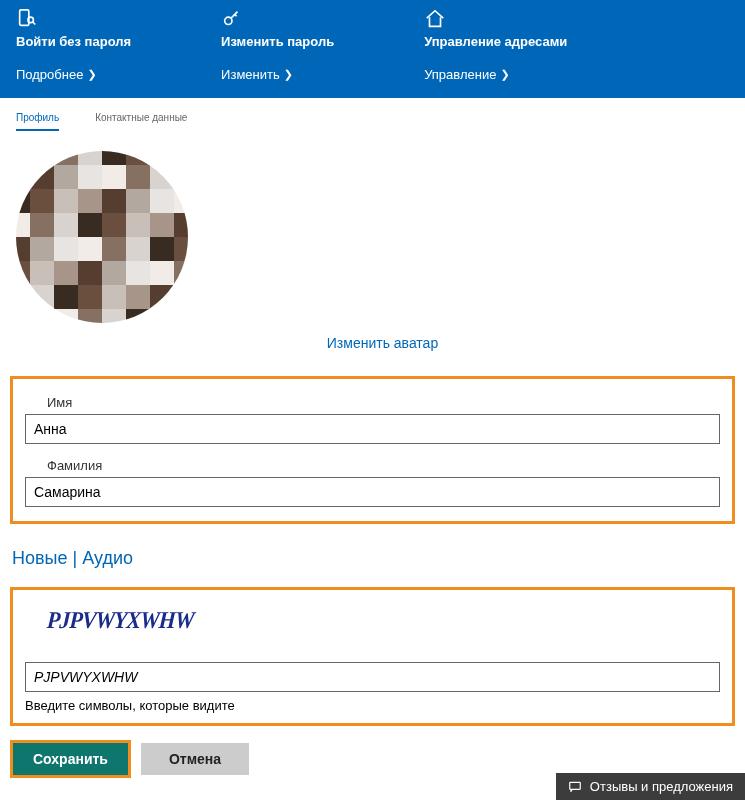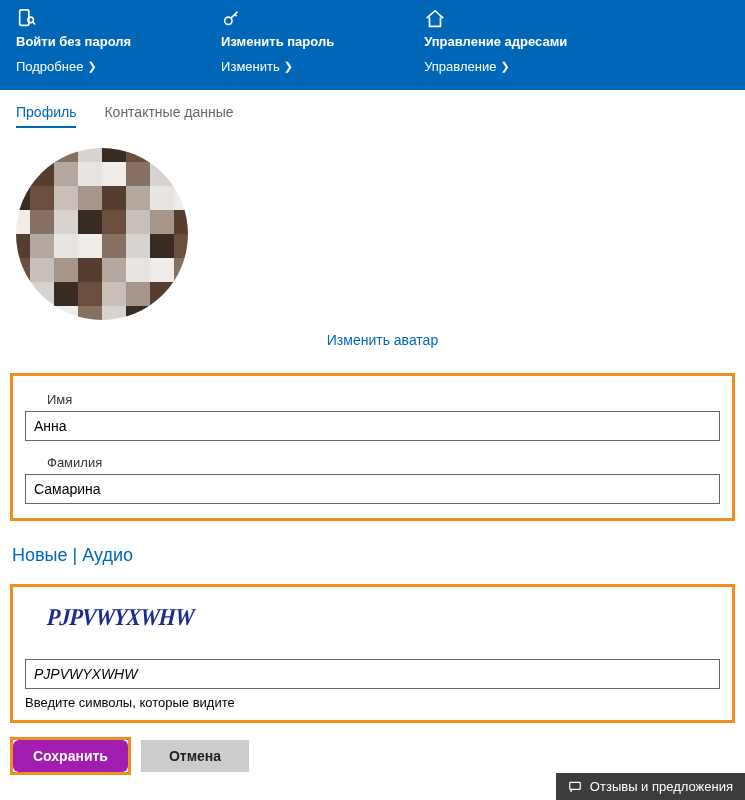--- a/index.html
+++ b/index.html
@@ -1,25 +1,25 @@
 <!DOCTYPE html>
 <html><head>
 <meta charset="utf-8">
 <style>
 * { margin: 0; padding: 0; box-sizing: border-box; font-family: "Segoe UI", Arial, sans-serif; }
 body { background: #fff; width: 745px; height: 800px; overflow: hidden; position: relative; }
 
 .header { background: #0067b8; padding: 8px 16px 16px; display: flex; gap: 90px; }
 .header-card { color: #fff; font-size: 13px; }
 .header-card .icon { height: 22px; margin-bottom: 4px; }
-.header-card .title { font-weight: 600; margin-bottom: 10px; text-align: right; }
+.header-card .title { font-weight: 600; margin-bottom: 18px; text-align: right; }
 .header-card .link { font-weight: 400; display: inline-flex; align-items: center; gap: 4px; cursor: pointer; }
 .chev { font-size: 11px; }
 
-.tabs { display: flex; gap: 28px; padding: 14px 16px 0; border-bottom: 0; font-size: 14px; }
+.tabs { display: flex; gap: 36px; padding: 14px 16px 0; border-bottom: 0; font-size: 10px; }
 .tab { color: #666; padding-bottom: 6px; cursor: pointer; }
 .tab.active { color: #0067b8; border-bottom: 2px solid #0067b8; }
 
 .avatar-wrap { padding: 20px 16px 10px; text-align: center; }
 .avatar { width: 172px; height: 172px; border-radius: 50%; overflow: hidden; position: relative; }
 .avatar-grid { position: absolute; inset: -10px; display: grid; grid-template-columns: repeat(8,1fr); grid-template-rows: repeat(8,1fr); filter: saturate(0.8); }
 .avatar-grid div { width: 100%; height: 100%; }
 .avatar-link { color: #0067b8; font-size: 14px; margin-top: 12px; display: inline-block; cursor: pointer; padding-left: 20px; }
 
 .box { border: 3px solid #ef8d1e; margin: 14px 10px; padding: 10px 12px 14px; }
@@ -28,21 +28,21 @@
 .tin { width: 100%; border: 1px solid #666; padding: 6px 8px; font-size: 14px; font-family: inherit; }
 .captcha-links { font-size: 18px; color: #0067b8; padding: 10px 12px 4px; }
 .captcha-links span { cursor: pointer; }
 .captcha-img { background: #fff; width: 190px; height: 48px; margin: 6px 0 18px; display: flex; align-items: center; justify-content: center; }
 .captcha-text { font-family: Georgia, serif; font-weight: 700; font-style: italic; font-size: 22px; color: #1a2b8a; letter-spacing: -1px; transform: scaleY(1.1) skewX(-4deg); }
 .hint { font-size: 13px; color: #000000; margin-top: 6px; }
 
 .btnrow { padding: 0 10px; display: flex; gap: 10px; align-items: center; }
 .btn-primary-wrap { border: 3px solid #ef8d1e; display: inline-block; }
 .btn { padding: 8px 20px; font-size: 14px; border: none; cursor: pointer; min-width: 108px; }
-.btn.primary { background: #a21caf; color: #fff; font-weight: 600; border-radius: 6px; }
+.btn.primary { background: #0f766e; color: #fff; font-weight: 600; }
 .btn.secondary { background: #ccc; color: #222; font-weight: bold; }
 
 .feedback { position: absolute; bottom: 0; right: 0; background: #3c3c3c; color: #fff; font-size: 13px; padding: 6px 12px; display: flex; align-items: center; gap: 8px; cursor: pointer; margin-top: 31px; }
 
 svg { display: block; }
 </style>
 </head>
 <body>
 
 <div class="header">

